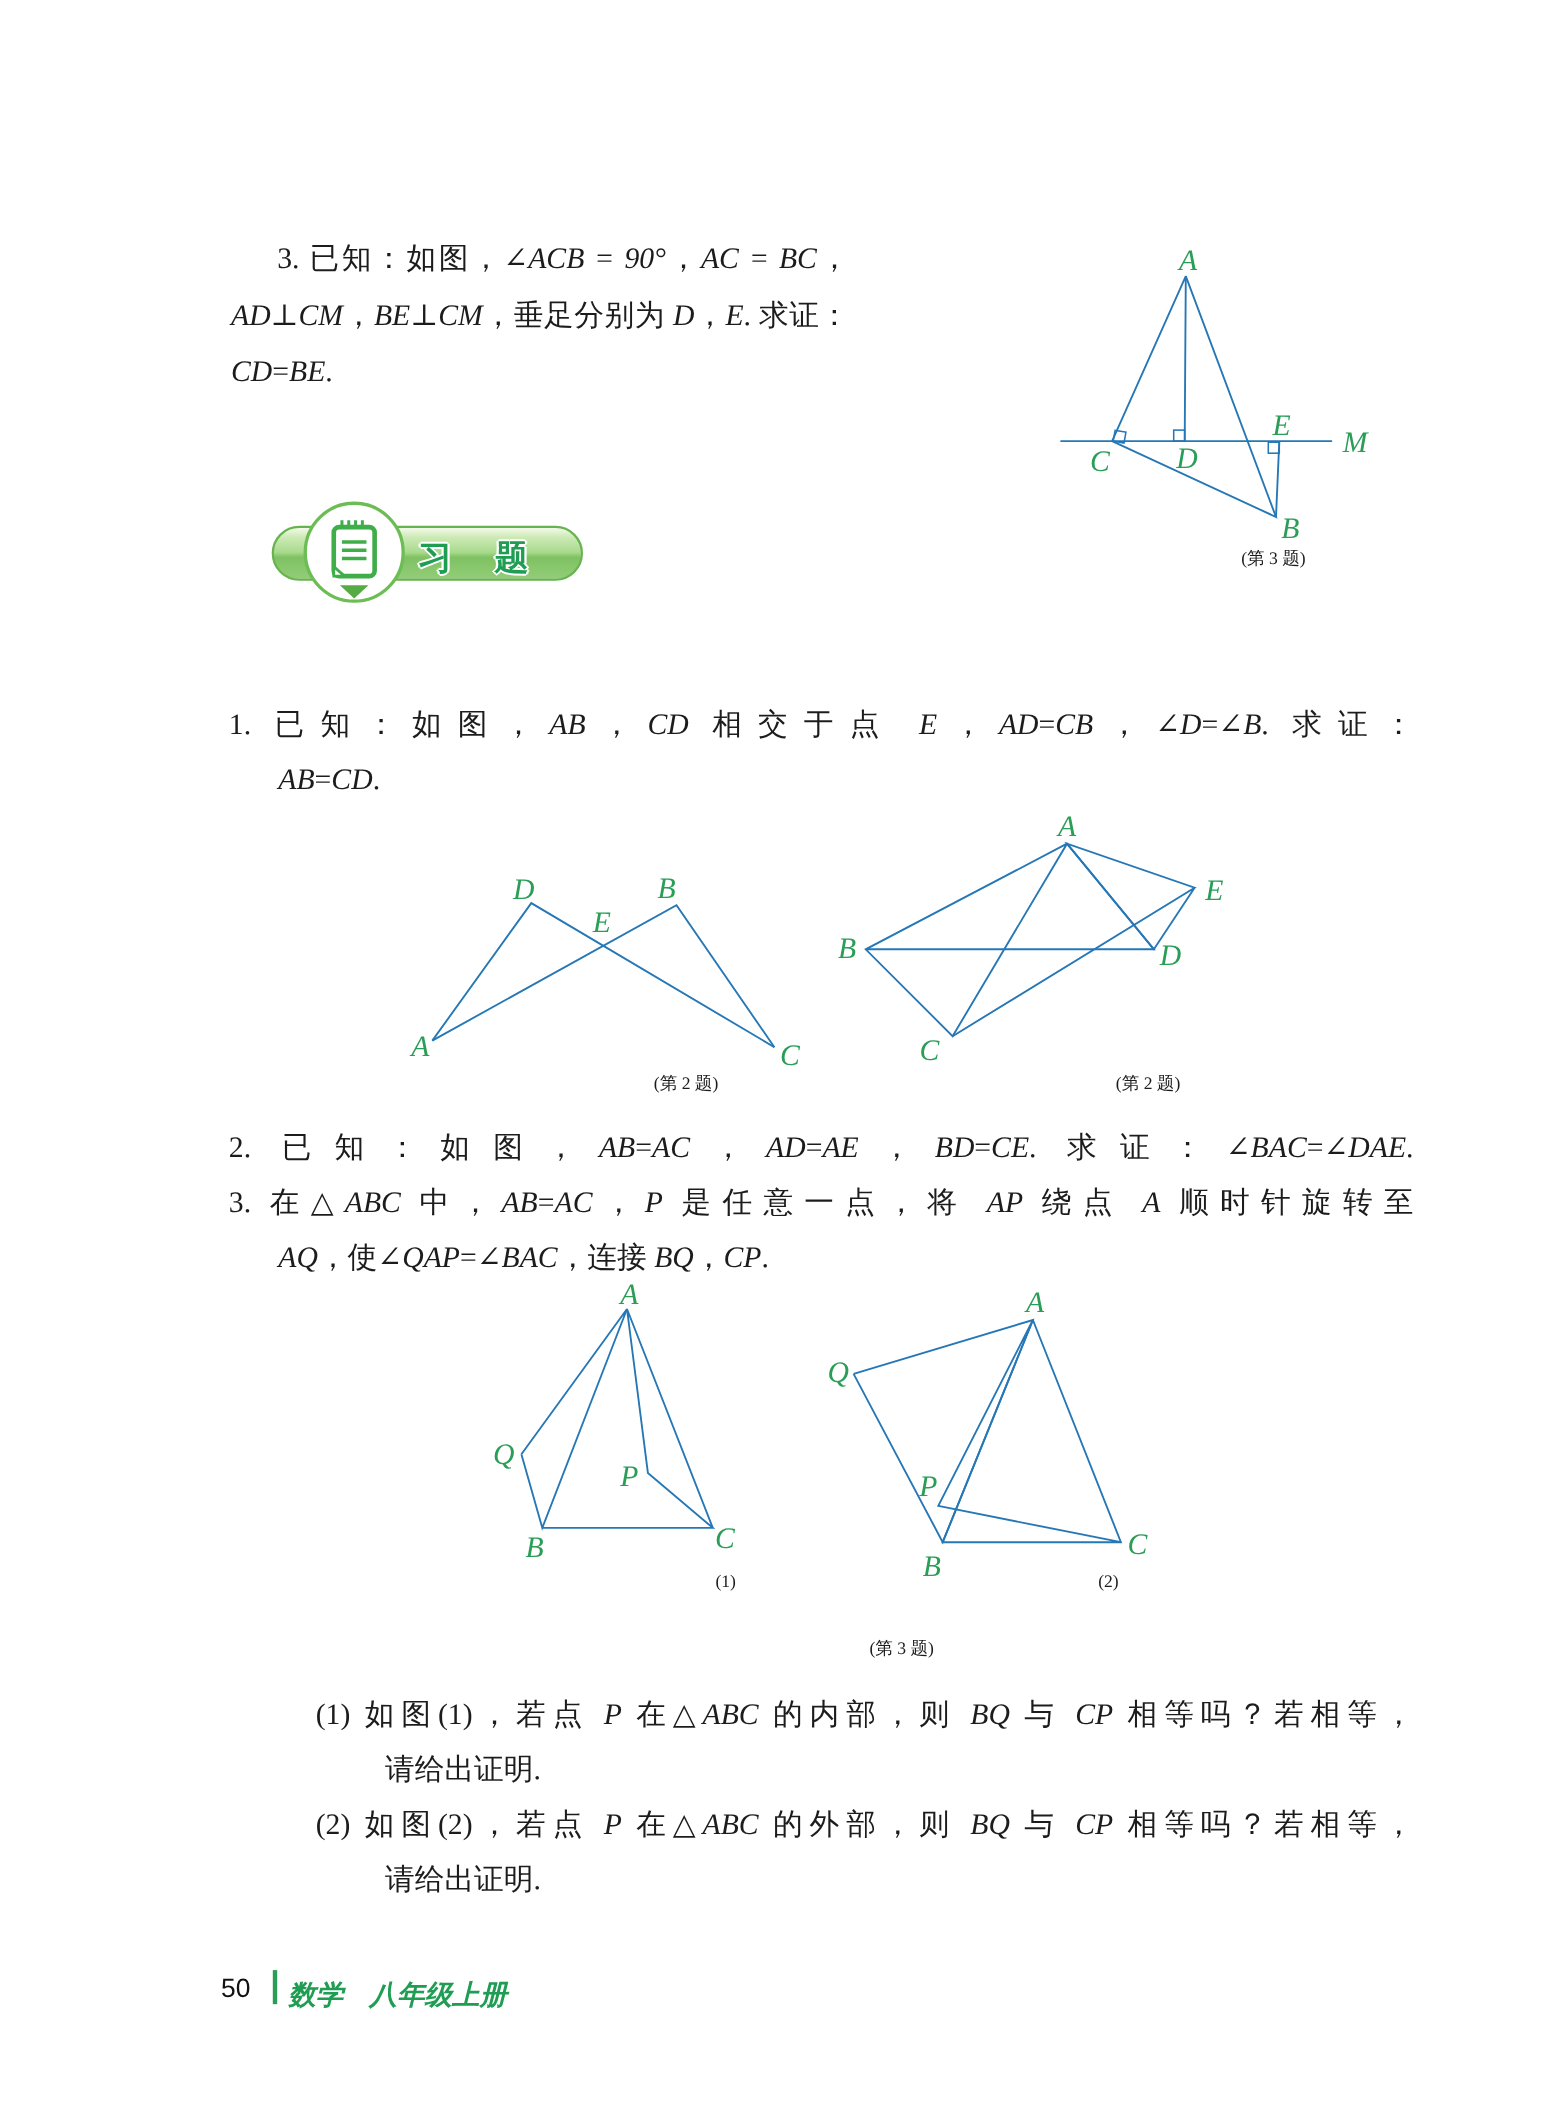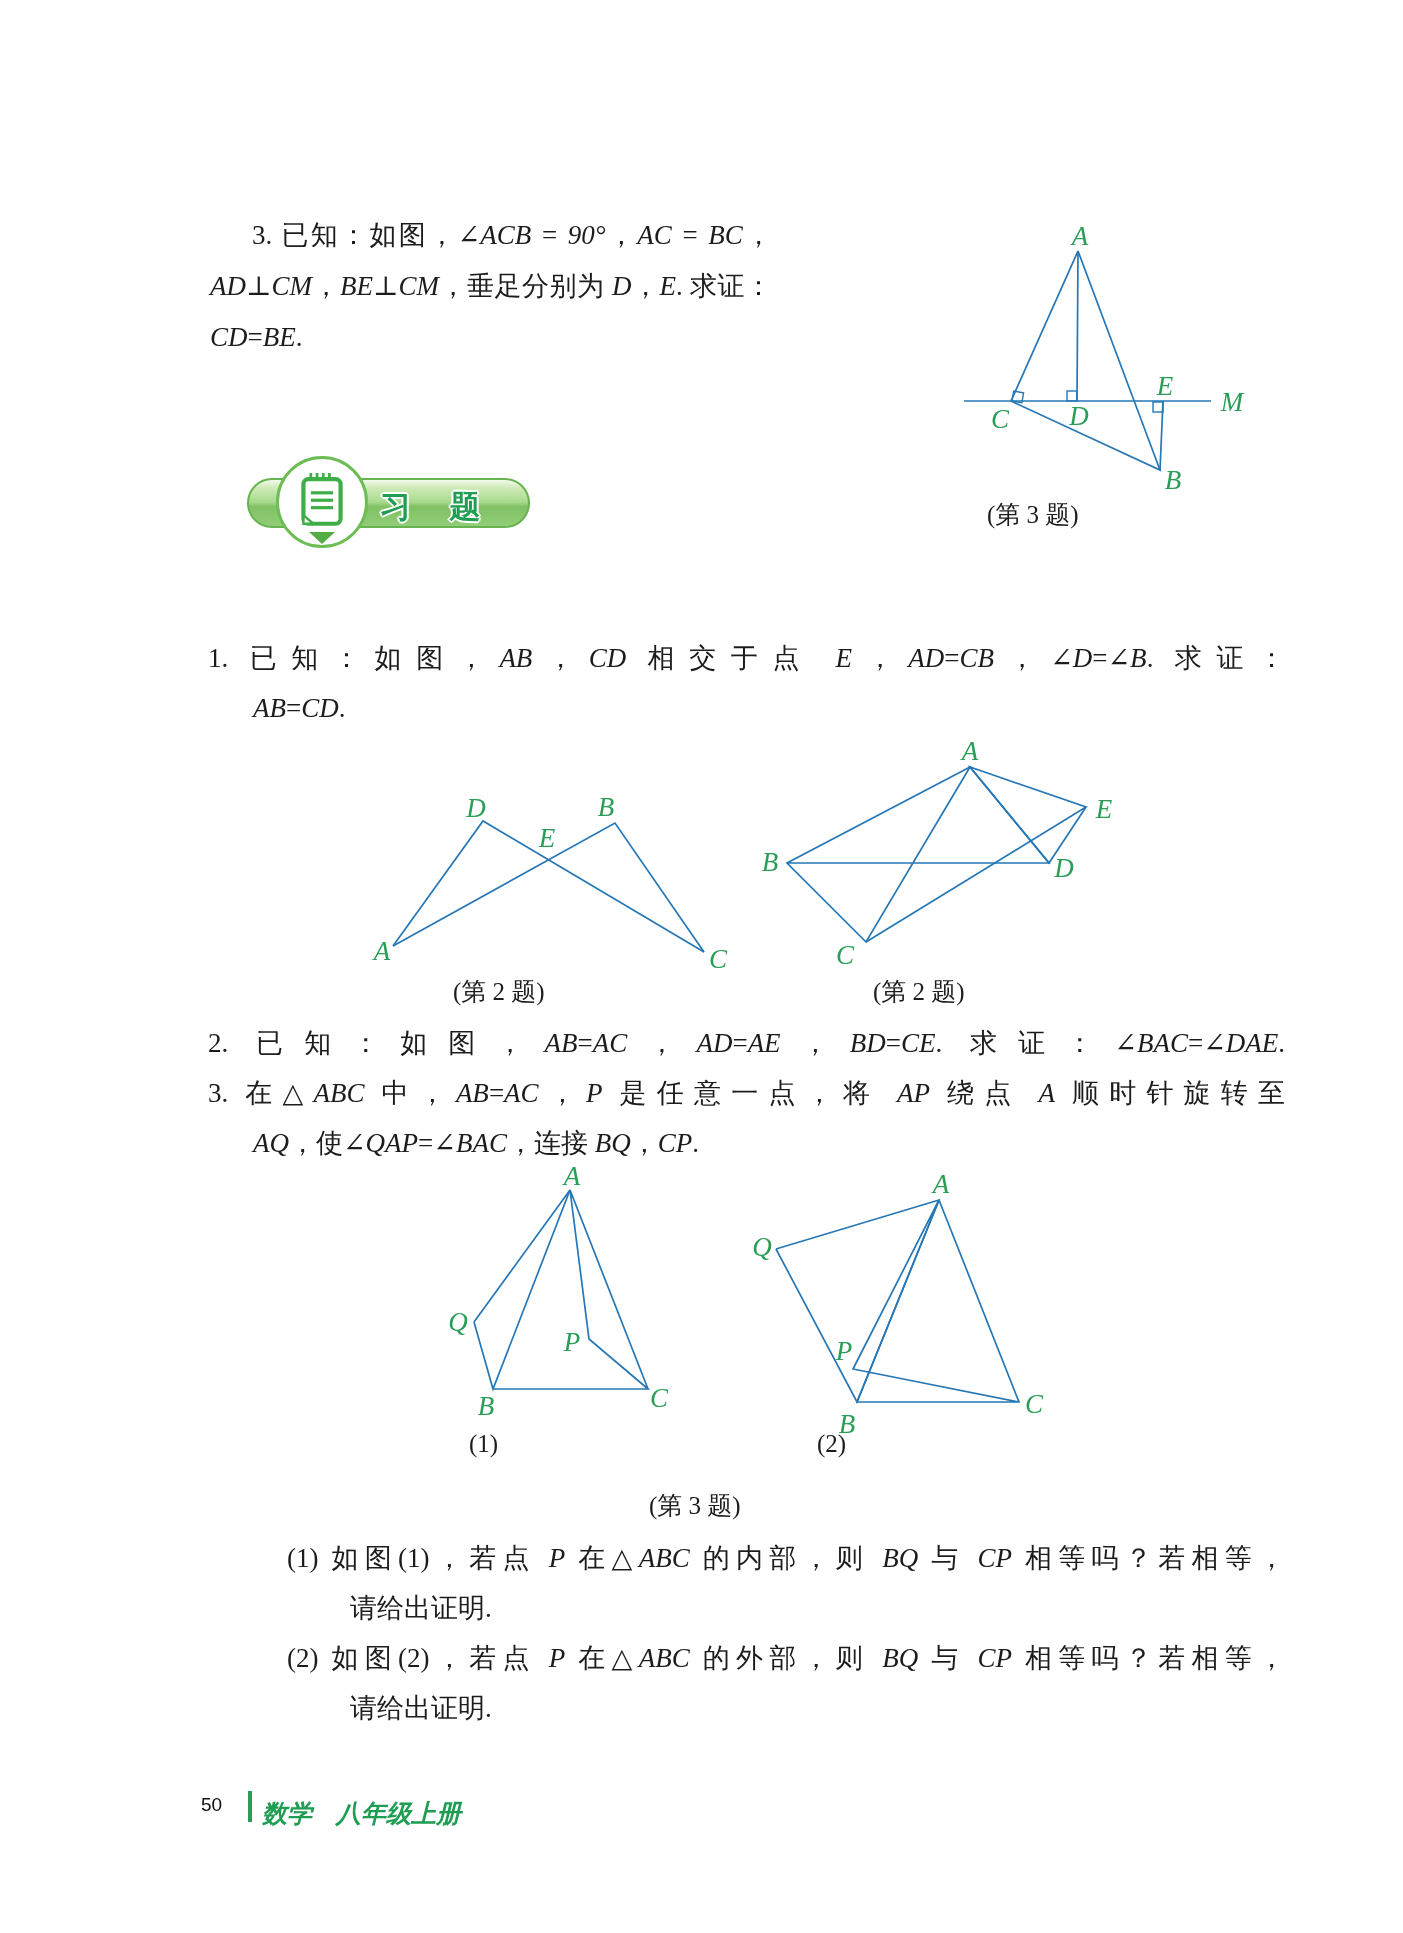--- a/index.html
+++ b/index.html
@@ -3,41 +3,41 @@
 <meta charset="utf-8">
 <style>
   html,body{margin:0;padding:0;background:#ffffff;}
   #page{position:relative;width:1403px;height:1933px;background:#ffffff;overflow:hidden;
         font-family:"Liberation Serif","DejaVu Serif",serif;color:#1c1c1c;margin-left:40px;}
   .line{position:absolute;font-size:27px;line-height:1.3;white-space:normal;}
   .just{text-align:justify;text-align-last:justify;}
   .seg-it{font-style:italic;}
   .seg-cn{font-style:normal;}
   .heading{position:absolute;font-size:31px;text-align:center;word-spacing:22px;}
-  .caption{position:absolute;font-size:25px;text-align:left;color:#1c1c1c;}
+  .caption{position:absolute;font-size:16px;text-align:right;color:#1c1c1c;}
   svg.fig{position:absolute;overflow:visible;}
   svg.fig polyline,svg.fig line,svg.fig rect.ra{fill:none;stroke:#2577b6;stroke-width:1.7;}
   svg.fig rect.ra{stroke-width:1.4;}
   svg.fig text{font-family:"Liberation Serif","DejaVu Serif",serif;font-style:italic;
                font-size:27px;fill:#2a9d57;}
   
   .badge-pill{position:absolute;left:207px;top:478px;width:283px;height:50px;border-radius:26px;
       border:2px solid #67b34f;box-sizing:border-box;
       background:linear-gradient(180deg,#f3fae9 0%,#cdeab6 18%,#a8da8c 48%,#7fc163 58%,#92cd77 100%);}
   .badge-circle{position:absolute;left:236px;top:456px;width:92px;height:92px;border-radius:50%;
       background:#ffffff;border:3px solid #6cbd54;box-sizing:border-box;}
   .badge-tri{position:absolute;left:269px;top:532px;width:0;height:0;
       border-left:13px solid transparent;border-right:13px solid transparent;
       border-top:12px solid #55ab44;}
   .badge-label{position:absolute;left:340px;top:486px;width:140px;font-size:31px;font-weight:bold;
       color:#1f9d52;word-spacing:26px;letter-spacing:2px;font-family:"Liberation Sans",sans-serif;
       text-shadow:-2px 0 #fff,2px 0 #fff,0 -2px #fff,0 2px #fff,-1px -1px #fff,1px 1px #fff,-1px 1px #fff,1px -1px #fff;}
   .nb-icon{position:absolute;left:256px;top:468px;}
   
-  .footer-num{position:absolute;left:161px;top:1794px;font-size:19px;color:#111;
+  .footer-num{position:absolute;left:161px;top:1794px;font-size:24px;color:#111;
       font-family:"Liberation Sans",sans-serif;}
   .footer-bar{position:absolute;left:208px;top:1791px;width:4px;height:31px;background:#2a9d57;}
   .footer-text{position:absolute;left:222px;top:1797px;font-size:25px;font-weight:bold;color:#1f9d52;
       font-family:"Liberation Sans",sans-serif;font-style:italic;}
   .footer-text .ed{margin-left:24px;}
 </style>
 </head>
 <body>
 
 <div id="page">

